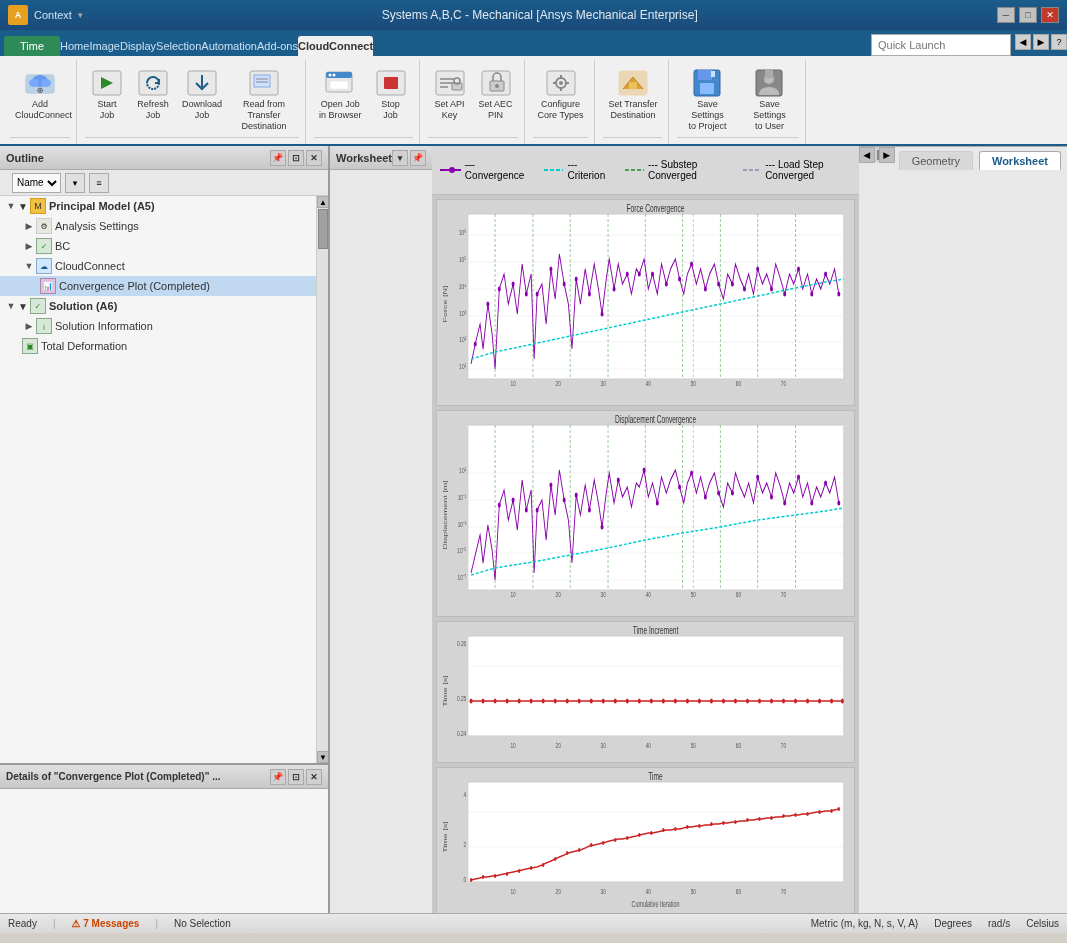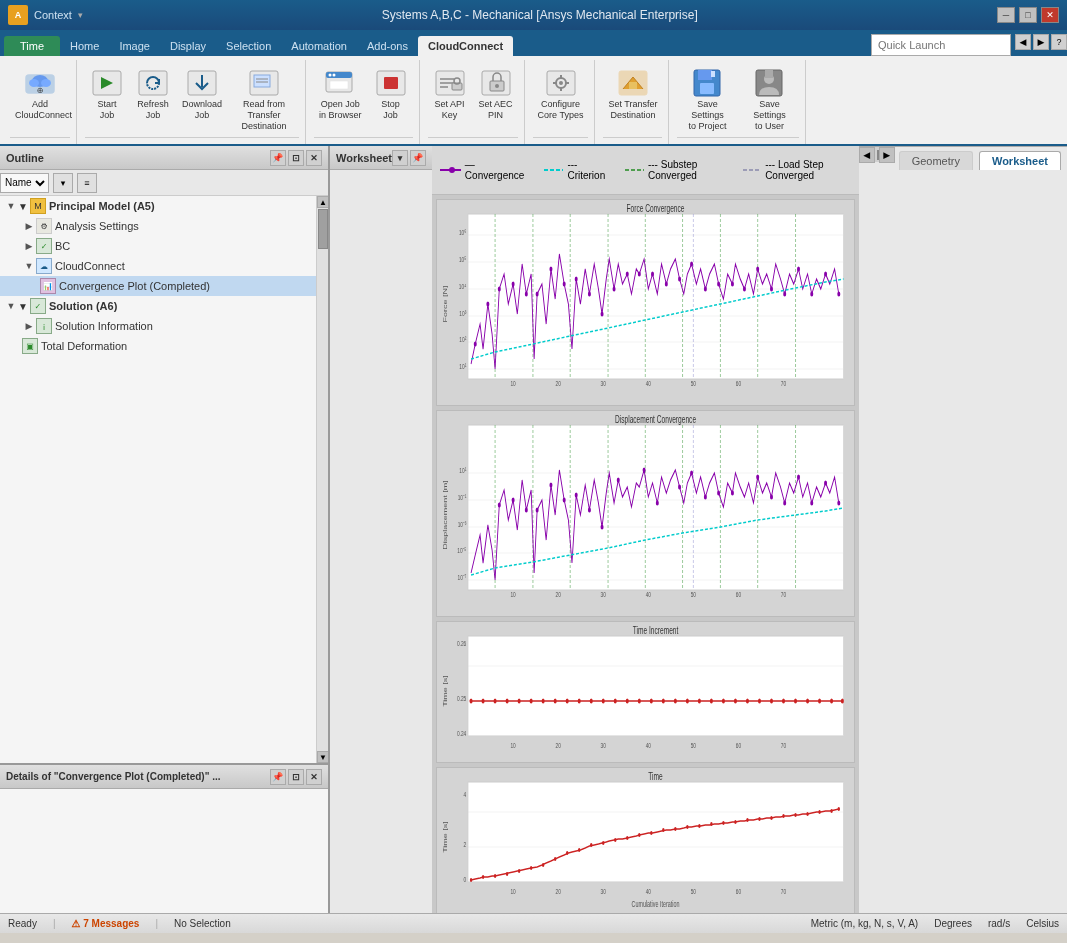--- a/index.html
+++ b/index.html
@@ -9,41 +9,41 @@
     .title-bar { height: 30px; background: linear-gradient(to bottom, #1a5c8a, #1a4a7a); display: flex; align-items: center; justify-content: space-between; padding: 0 8px; color: white; }
     .title-bar-left { display: flex; align-items: center; gap: 6px; }
     .title-bar-center { flex: 1; text-align: center; font-size: 12px; color: #e0e8f0; }
     .title-bar-right { display: flex; gap: 4px; }
     .title-btn { width: 18px; height: 16px; background: #c0c0c0; border: 1px solid #888; cursor: pointer; display: flex; align-items: center; justify-content: center; font-size: 9px; color: #333; }
     .title-btn.close { background: #c0392b; color: white; }
     .app-icon { width: 20px; height: 20px; background: #e8a020; border-radius: 2px; display: flex; align-items: center; justify-content: center; font-size: 9px; color: white; font-weight: bold; }
 
     
     .ribbon-tabs { height: 26px; background: #1a5c8a; display: flex; align-items: flex-end; padding-left: 4px; }
-    .ribbon-tab { padding: 4px 10px; font-size: 11px; cursor: pointer; color: #cce0f0; border-radius: 3px 3px 0 0; }
+    .ribbon-tab { padding: 4px 0; font-size: 11px; cursor: pointer; color: #cce0f0; border-radius: 3px 3px 0 0; }
     .ribbon-tab.active { background: #f0f0f0; color: #333; font-weight: 600; }
     .ribbon-tab.file { background: #2e8b57; color: white; padding: 4px 16px; }
 
     
     .ribbon { height: 90px; background: #f0f0f0; border-bottom: 2px solid #1a5c8a; display: flex; align-items: stretch; padding: 4px 4px 0; gap: 2px; }
     .ribbon-group { display: flex; flex-direction: column; align-items: center; border-right: 1px solid #ccc; padding: 4px 6px; min-width: fit-content; }
     .ribbon-group-buttons { display: flex; gap: 2px; flex: 1; align-items: flex-start; }
     .ribbon-group-label { font-size: 9px; color: #666; margin-top: 2px; padding-top: 2px; border-top: 1px solid #ccc; width: 100%; text-align: center; }
     .ribbon-btn { display: flex; flex-direction: column; align-items: center; cursor: pointer; padding: 3px 5px; border-radius: 3px; min-width: 44px; }
     .ribbon-btn .icon { width: 32px; height: 32px; display: flex; align-items: center; justify-content: center; font-size: 20px; }
     .ribbon-btn .label { font-size: 9px; text-align: center; color: #333; line-height: 1.2; max-width: 50px; }
     .search-box { margin-left: auto; display: flex; }
     .search-box input { width: 140px; height: 22px; border: 1px solid #aaa; padding: 2px 6px; font-size: 11px; color: #999; }
 
     
     .main { display: flex; height: calc(943px - 30px - 26px - 90px - 30px); }
     .panel-header { height: 24px; background: linear-gradient(to bottom, #e0e0e0, #c8c8c8); border-bottom: 1px solid #aaa; display: flex; align-items: center; padding: 0 6px; gap: 4px; font-size: 11px; font-weight: 600; color: #333; }
     .panel-header-actions { margin-left: auto; display: flex; gap: 2px; }
     .panel-header-btn { width: 16px; height: 16px; background: #d0d0d0; border: 1px solid #aaa; cursor: pointer; display: flex; align-items: center; justify-content: center; font-size: 9px; }
-    .outline-toolbar { height: 26px; background: #e8e8e8; border-bottom: 1px solid #ccc; display: flex; align-items: center; padding: 2px 0; gap: 4px; }
+    .outline-toolbar { height: 26px; background: #e8e8e8; border-bottom: 1px solid #ccc; display: flex; align-items: center; padding: 2px 12px; gap: 4px; }
     .outline-search { flex: 1; height: 20px; border: 1px solid #aaa; padding: 1px 4px; font-size: 10px; }
     .tree-item { padding: 2px 4px 2px 0; cursor: pointer; display: flex; align-items: center; font-size: 11px; color: #333; }
     .tree-item.selected { background: #c0d0e8; }
     .tree-expand { width: 14px; height: 14px; display: flex; align-items: center; justify-content: center; cursor: pointer; font-size: 9px; color: #555; }
 
     
     .worksheet-area { flex: 1; display: flex; background: #e8e8e8; }
     .worksheet-header { height: 24px; background: linear-gradient(to bottom, #e0e0e0, #c8c8c8); border-bottom: 1px solid #aaa; display: flex; align-items: center; padding: 0 6px; font-size: 11px; font-weight: 600; color: #333; }
     .chart-legend { display: flex; gap: 16px; padding: 4px 8px; font-size: 10px; align-items: center; }
     .legend-item { display: flex; align-items: center; gap: 4px; }

